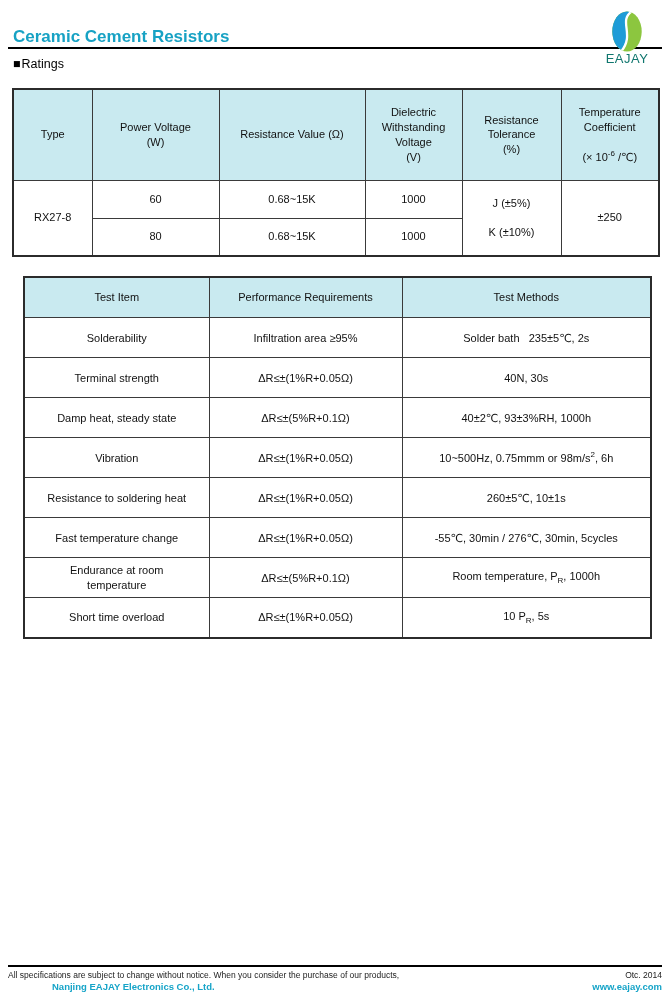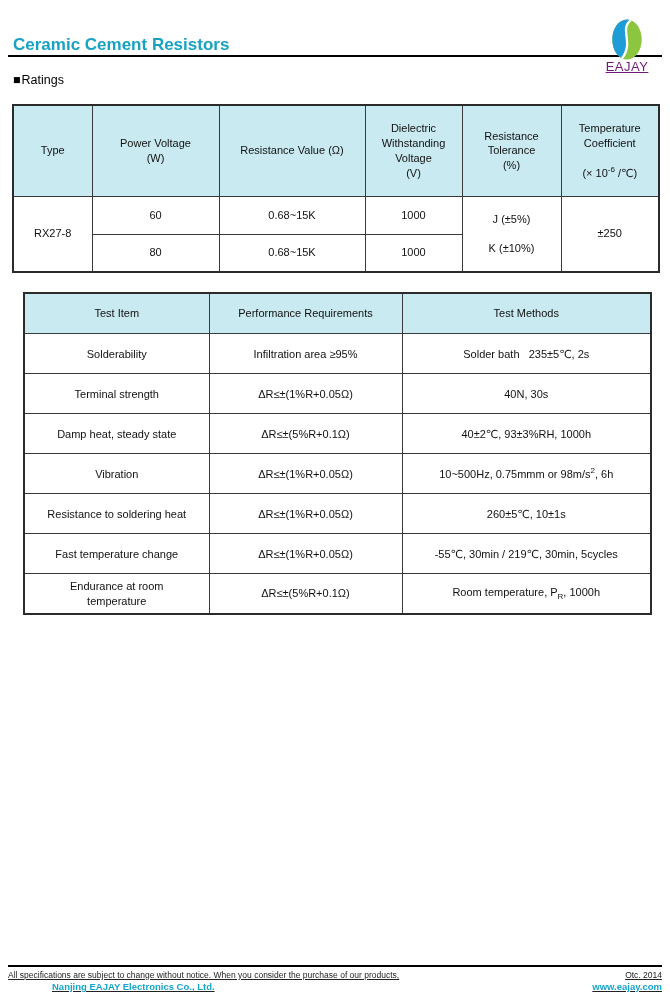--- a/index.html
+++ b/index.html
@@ -10,21 +10,21 @@
     width: 670px;
     height: 1000px;
     background: #ffffff;
     overflow: hidden;
   }
 
   
   .header {
     position: relative;
     height: 41px;
-    margin: 16px 8px;
+    margin: 8px 8px;
     border-bottom: 2px solid #000;
   }
   .title {
     position: absolute;
     left: 5px;
     bottom: 0px;
     margin: 0;
     font-size: 17px;
     font-weight: bold;
     color: #17a2c4;
@@ -32,25 +32,24 @@
   .logo {
     position: absolute;
     right: 4px;
     top: 3px;
     width: 62px;
     text-align: center;
     line-height: 1;
   }
   .logo svg { display: block; margin: 0 auto; }
   .logo-text {
-    color: #701a75;
+    color: #0f766e;
     font-size: 13px;
     letter-spacing: 0.5px;
     margin-top: 0px;
-    text-decoration: underline;
   }
 
   
   .section-heading {
     font-size: 12.5px;
     font-weight: normal;
     color: #000;
   }
   .sh-ratings { margin: 4px 0 0 13px; }
   .sh-performance { margin: 23px 0 0 25px; }
@@ -88,21 +87,21 @@
     position: absolute;
     left: 8px;
     right: 8px;
     bottom: 6px;
     border-top: 2px solid #000;
     padding-top: 3px;
     font-size: 8.5px;
     color: #222;
     line-height: 1.35;
   }
-  .footer-row { display: flex; justify-content: space-between; align-items: baseline; text-decoration: underline; }
+  .footer-row { display: flex; justify-content: space-between; align-items: baseline; }
   .company, .website { color: #16a4c8; font-weight: bold; font-size: 9.5px; padding-left: 44px; }
 </style>
 </head>
 <body>
 
 <div class="page">
 
   <div class="header">
     <h1 class="title">Ceramic Cement Resistors</h1>
     <div class="logo">
@@ -208,27 +207,32 @@
       <td><span>10~500Hz, 0.75mmm or 98m/s</span><span class="sup">2</span><span>, 6h</span></td>
     </tr>
     <tr class="data">
       <td>Resistance to soldering heat</td>
       <td>ΔR≤±(1%R+0.05Ω)</td>
       <td>260±5℃, 10±1s</td>
     </tr>
     <tr class="data">
       <td>Fast temperature change</td>
       <td>ΔR≤±(1%R+0.05Ω)</td>
-      <td>-55℃, 30min / 219℃, 30min, 5cycles</td>
+      <td>-55℃, 30min / 276℃, 30min, 5cycles</td>
     </tr>
     <tr class="data">
       <td>Endurance at room
 temperature</td>
       <td>ΔR≤±(5%R+0.1Ω)</td>
       <td><span>Room temperature, P</span><span class="sub">R</span><span>, 1000h</span></td>
+    </tr>
+    <tr class="data">
+      <td>Short time overload</td>
+      <td>ΔR≤±(1%R+0.05Ω)</td>
+      <td><span>10 P</span><span class="sub">R</span><span>, 5s</span></td>
     </tr>
   </tbody>
     </table>
 
   <div class="footer">
     <div class="footer-row">
       <span>All specifications are subject to change without notice. When you consider the purchase of our products,</span>
       <span>Otc. 2014</span>
     </div>
     <div class="footer-row">

